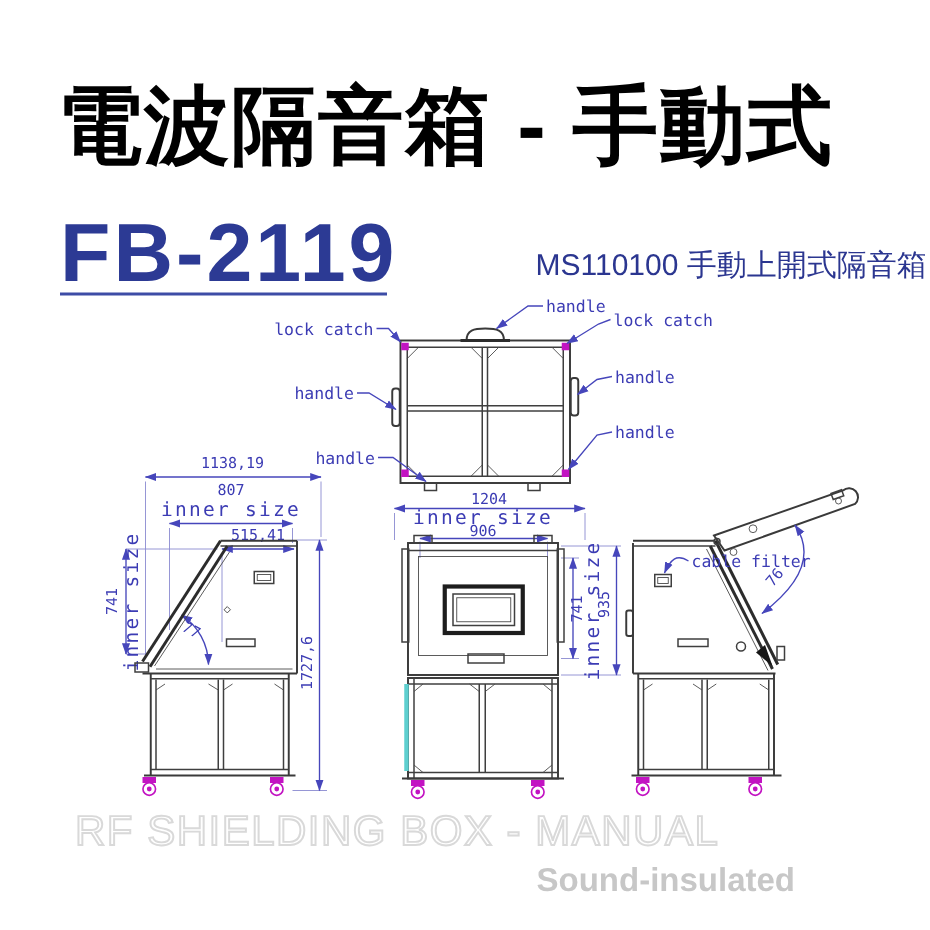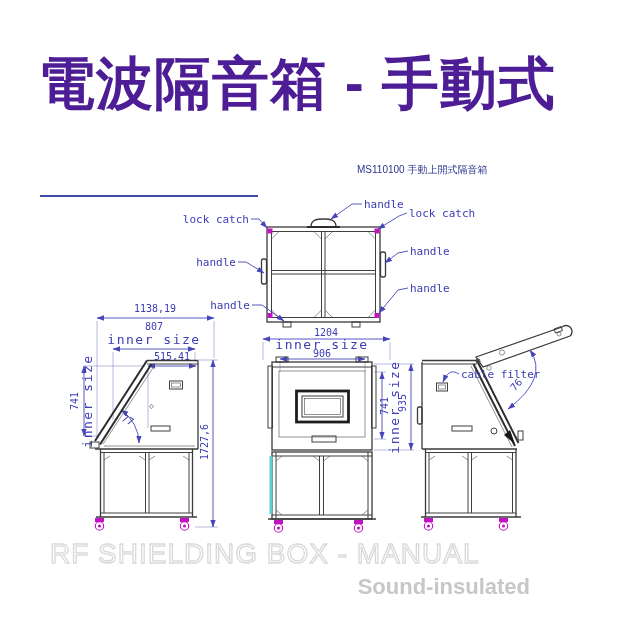--- a/index.html
+++ b/index.html
@@ -1,23 +1,23 @@
 <!DOCTYPE html>
 <html><head>
 <meta charset="utf-8">
 <style>
   html,body{margin:0;padding:0;background:#fff;}
   .page{position:relative;width:620px;height:620px;background:#ffffff;overflow:hidden;
         font-family:"Liberation Sans", sans-serif;}
   .title{position:absolute;left:38px;top:46px;font-size:57px;font-weight:800;
-         color:#4c1d95;letter-spacing:1px;white-space:nowrap;}
+         color:#000000;letter-spacing:1px;white-space:nowrap;}
   .model{position:absolute;left:40px;top:136px;font-size:55px;font-weight:700;
          color:#2c3a94;letter-spacing:2px;}
   .model-underline{position:absolute;left:40px;top:195px;width:218px;height:2px;background:#3d4ca6;}
-  .subtitle{position:absolute;left:357px;top:163px;font-size:10px;font-weight:500;color:#2b3690;white-space:nowrap;text-align:center;}
+  .subtitle{position:absolute;left:357px;top:163px;font-size:20px;font-weight:500;color:#2b3690;white-space:nowrap;text-align:center;}
   .drawing{position:absolute;left:0;top:0;}
   .footer-outline{position:absolute;left:50px;top:538px;font-size:28px;font-weight:400;
          letter-spacing:1px;color:transparent;-webkit-text-stroke:1.3px #d9d9d9;white-space:nowrap;}
   .footer-sub{position:absolute;right:90px;top:574px;font-size:22px;font-weight:700;color:#c7c7c7;white-space:nowrap;}
 
   
   .dk{stroke:#3f3f3f;fill:none;stroke-width:1;}
   .dkt{stroke:#4a4a4a;fill:none;stroke-width:.6;}
   .dk13{stroke:#3a3a3a;fill:none;stroke-width:1.3;}
   .dk2{stroke:#2c2c2c;fill:none;stroke-width:2;}
@@ -30,20 +30,21 @@
   .mgf{fill:#c213c2;stroke:none;}
   .cy{fill:#5ecfcf;stroke:none;}
   .win{stroke:#1d1d1d;fill:none;stroke-width:2.8;}
 </style>
 </head>
 <body>
 
 <div class="page">
 
   <div class="title">電波隔音箱 - 手動式</div>
+  <div class="model">FB-2119</div>
   <div class="model-underline"></div>
   <div class="subtitle">MS110100 手動上開式隔音箱</div>
 
   <svg class="drawing" width="620" height="620" viewBox="0 0 620 620" xmlns="http://www.w3.org/2000/svg">
     <defs>
       <marker id="aa" markerWidth="9" markerHeight="8" refX="8" refY="4" orient="auto-start-reverse">
         <path d="M0,1 L8.5,4 L0,7 z" fill="#4646bb"></path>
       </marker>
     </defs>
 

